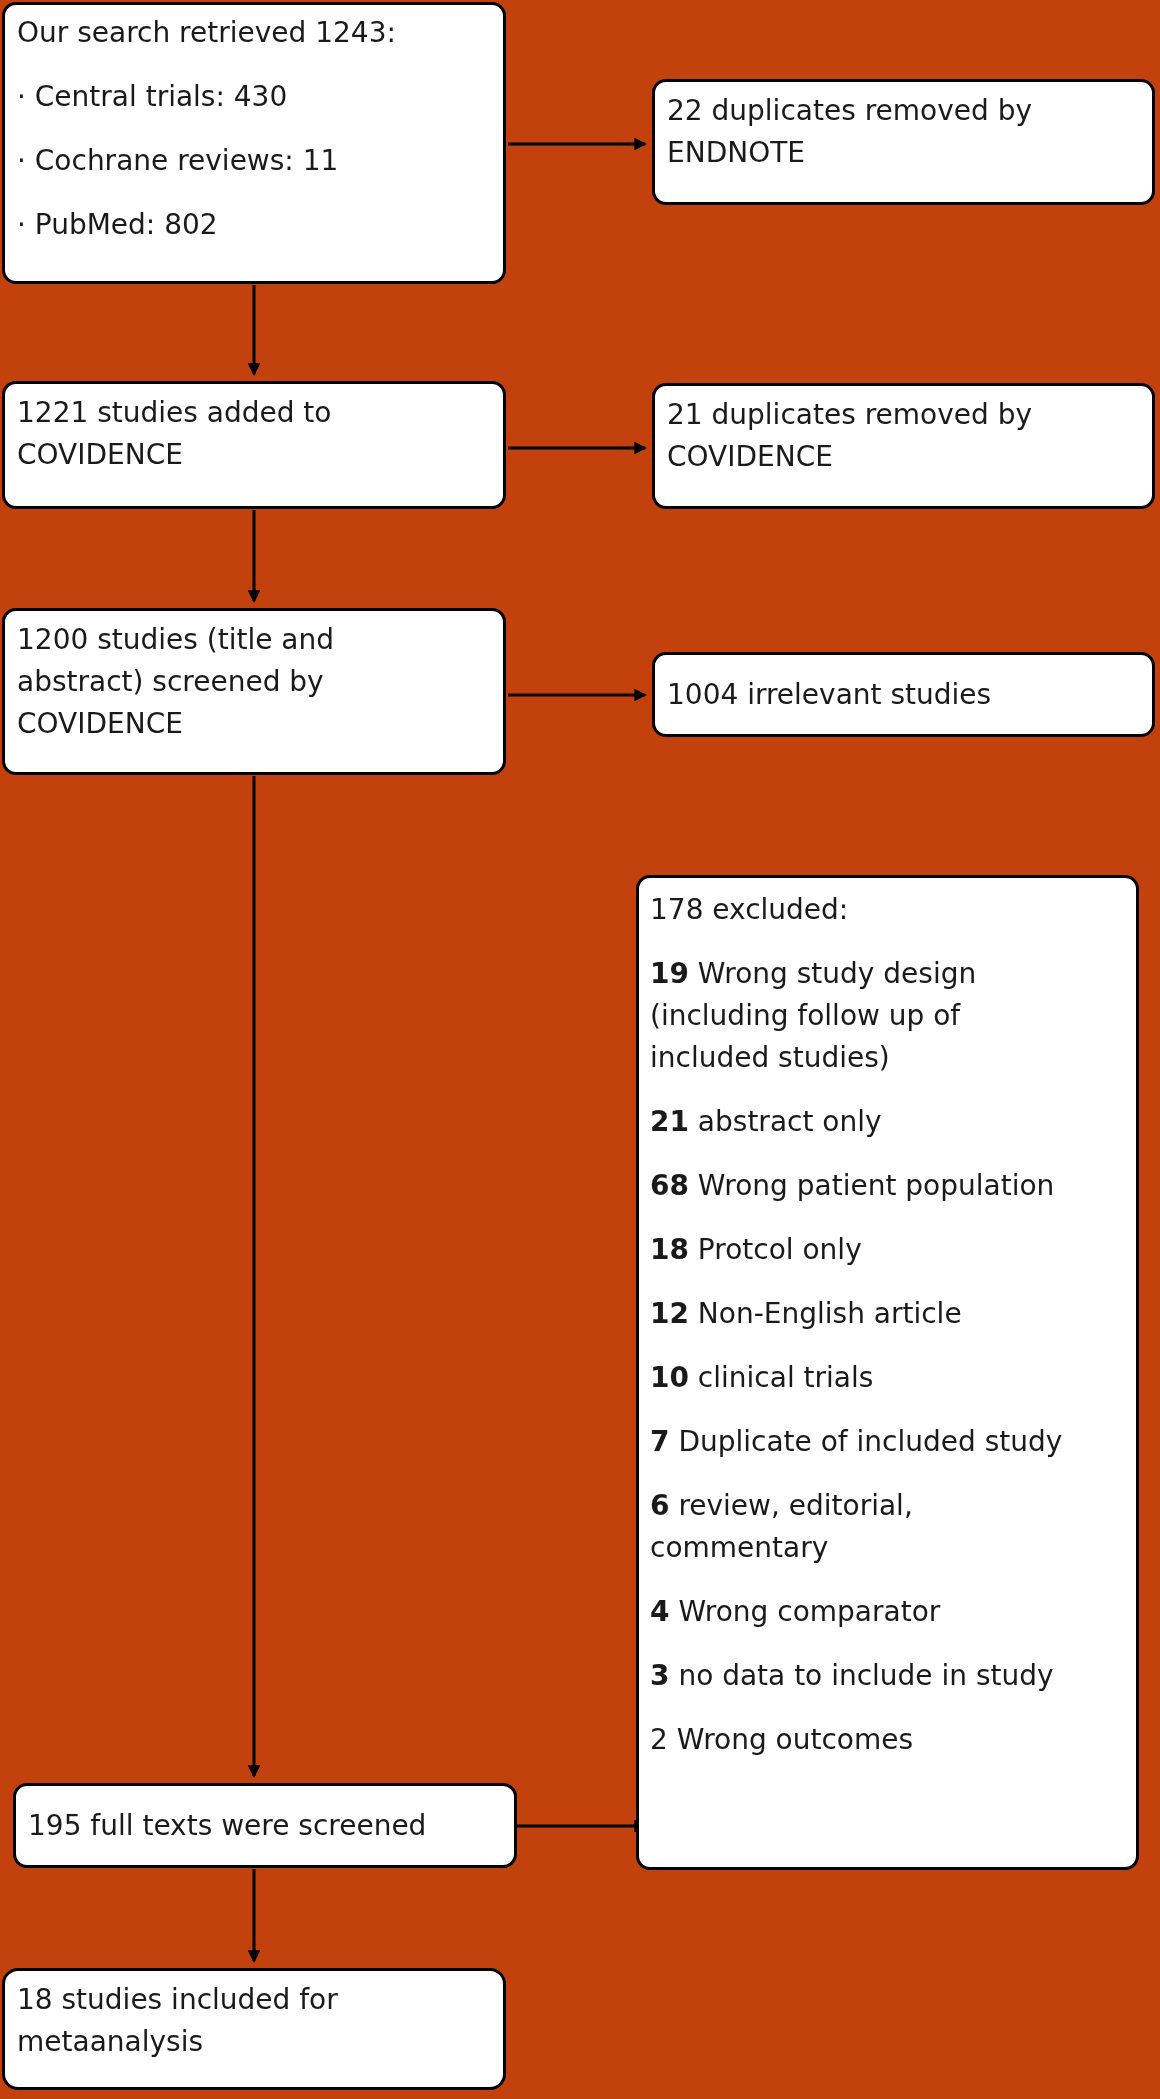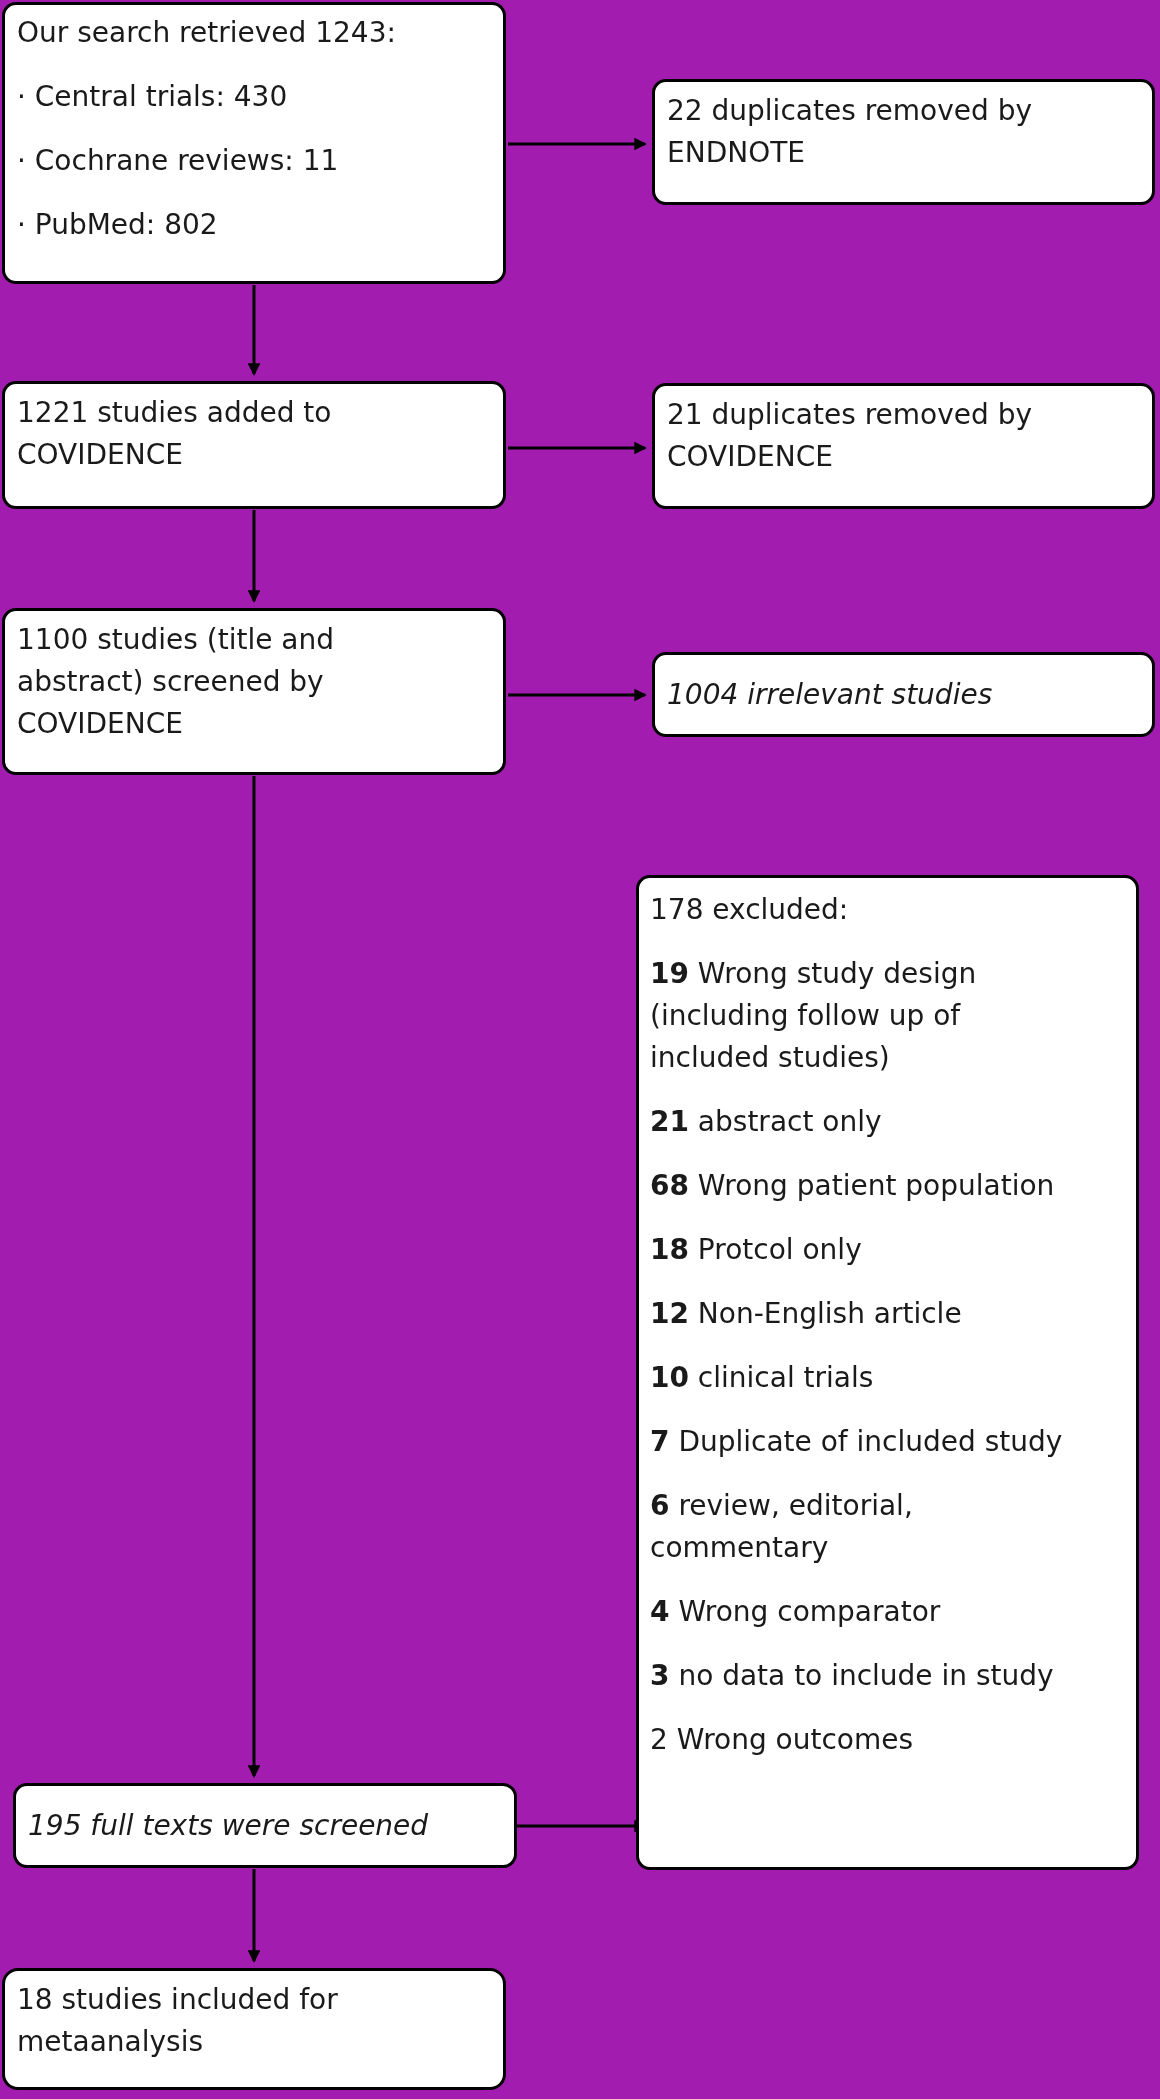--- a/index.html
+++ b/index.html
@@ -1,20 +1,20 @@
 <!DOCTYPE html>
 <html><head>
 <meta charset="utf-8">
 <style>
   html, body { margin: 0; padding: 0; background: #ffffff; }
   .canvas {
     position: relative;
     width: 1160px;
     height: 2099px;
-    background: #a21caf;
+    background: #c2410c;
     font-family: "DejaVu Sans", "Liberation Sans", sans-serif;
     font-size: 28px;
     line-height: 42px;
     color: #1a1a1a;
     overflow: hidden;
   }
   .connectors {
     position: absolute;
     left: 0; top: 0;
     width: 1160px; height: 2099px;
@@ -29,21 +29,20 @@
     padding: 8px 14px 8px 12px;
   }
   .box p { margin: 0 0 22px 0; }
   .box p:last-child { margin-bottom: 0; }
   .ml { white-space: pre-line; }
   .vcenter {
     display: flex;
     align-items: center;
     padding-top: 0;
     padding-bottom: 0;
-    font-style: italic;
   }
   .vcenter p { margin: 0; }
   
   .b-search     { left: 2px;   top: 2px;    width: 504px; height: 282px; padding-top: 7px; }
   .b-endnote    { left: 652px; top: 79px;   width: 503px; height: 126px; border-radius: 14px; }
   .b-added      { left: 2px;   top: 381px;  width: 504px; height: 128px; }
   .b-covdup     { left: 652px; top: 383px;  width: 503px; height: 126px; }
   .b-screened   { left: 2px;   top: 608px;  width: 504px; height: 167px; }
   .b-irrelevant { left: 652px; top: 652px;  width: 503px; height: 85px; }
   .b-excluded   { left: 636px; top: 875px;  width: 503px; height: 995px; padding-top: 11px; padding-left: 11px; }
@@ -90,21 +89,21 @@
     <p class="ml">1221 studies added to
 COVIDENCE</p>
   </div>
 
   <div class="box b-covdup">
     <p class="ml">21 duplicates removed by
 COVIDENCE</p>
   </div>
 
   <div class="box b-screened">
-    <p class="ml">1100 studies (title and
+    <p class="ml">1200 studies (title and
 abstract) screened by
 COVIDENCE</p>
   </div>
 
   <div class="box b-irrelevant vcenter">
     <p class="ml">1004 irrelevant studies</p>
   </div>
 
   <div class="box b-excluded">
     <p>178 excluded:</p>

